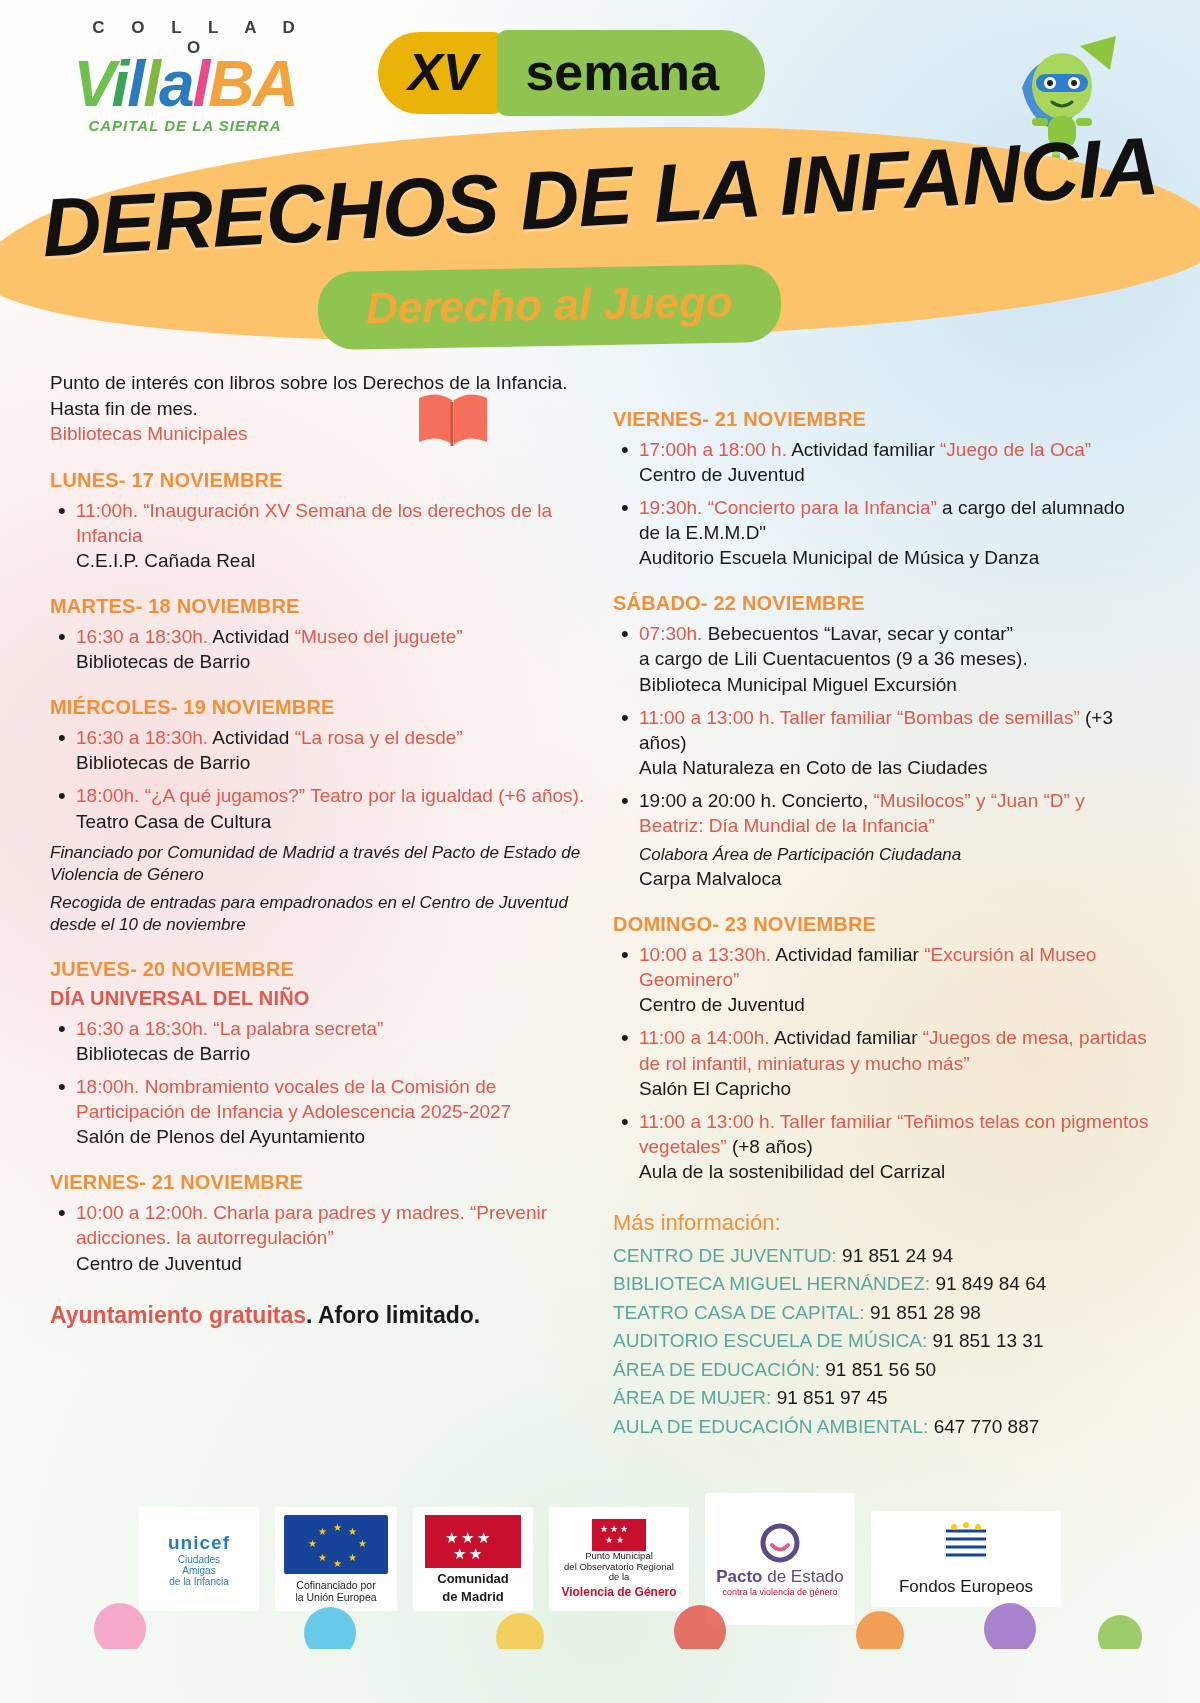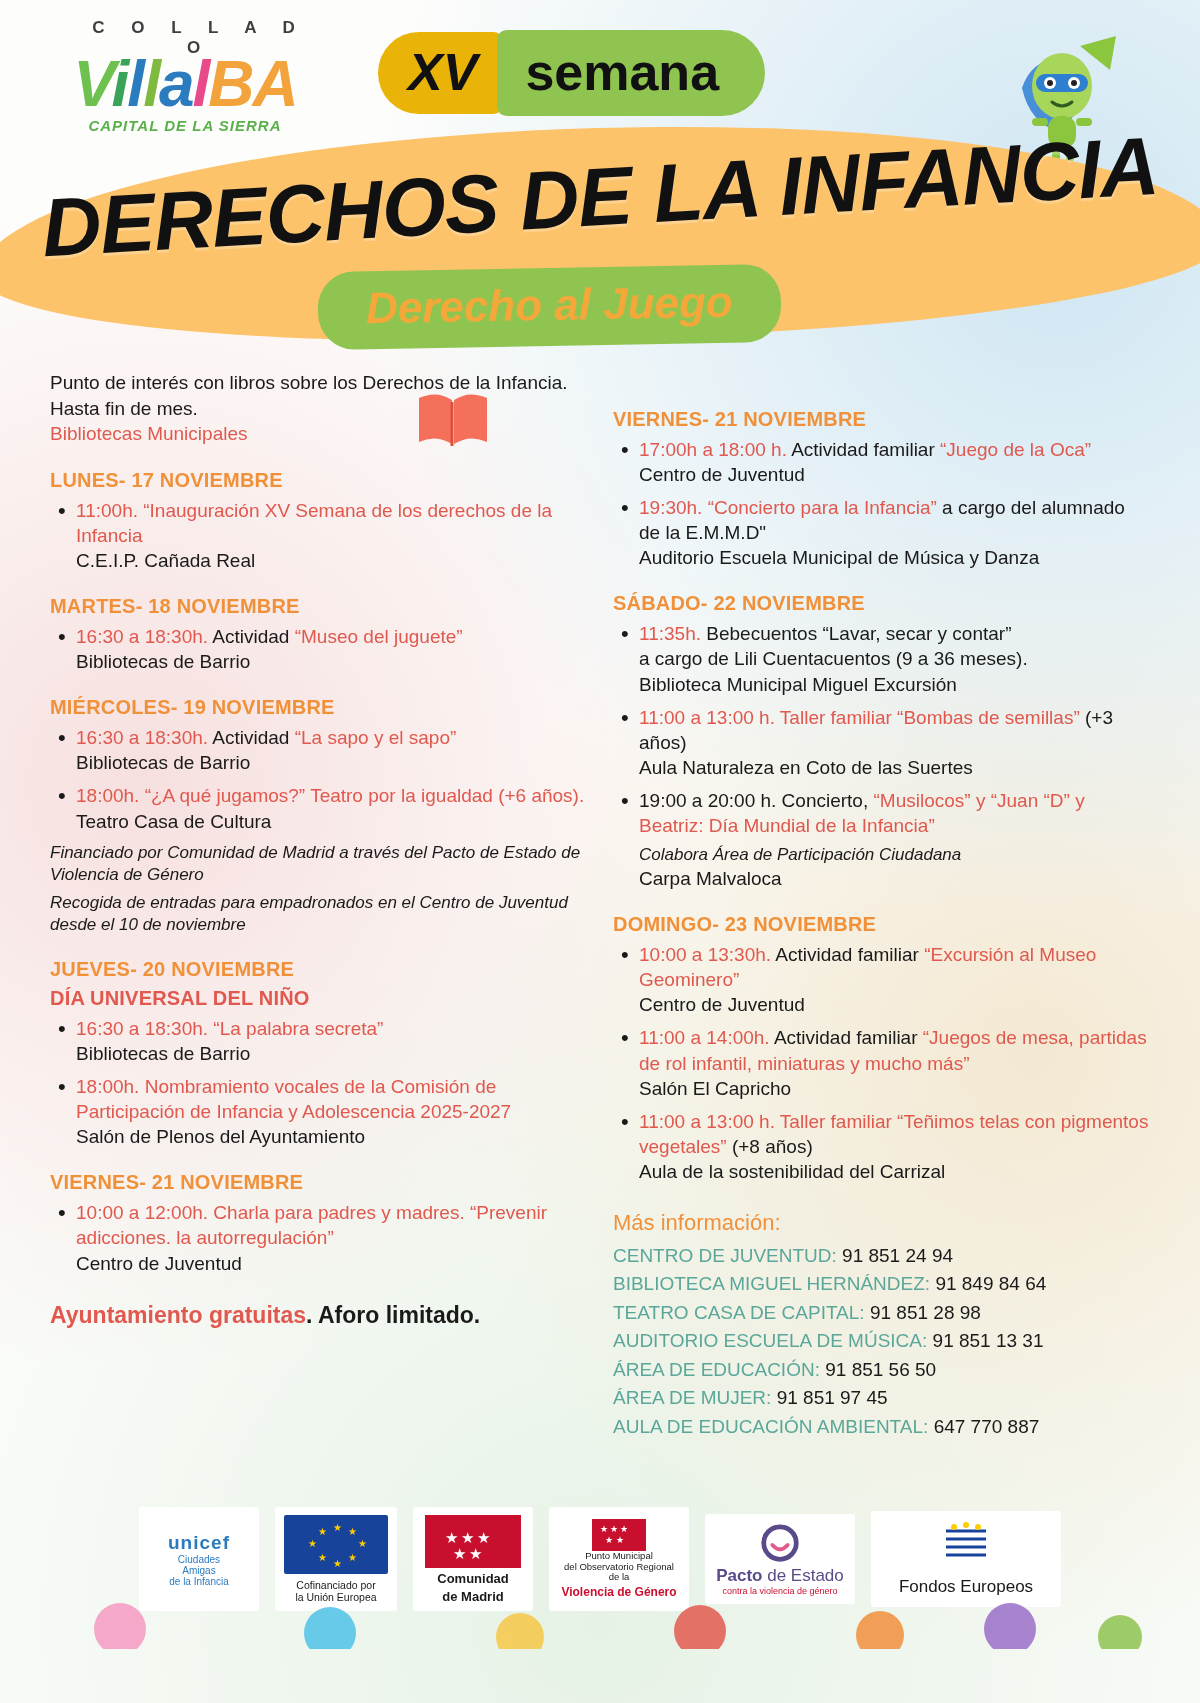--- a/index.html
+++ b/index.html
@@ -129,21 +129,21 @@
   .lg-unicef .uni{font-size:19px;font-weight:700;letter-spacing:1px;}
   .lg-eu{width:122px;height:104px;font-size:10.5px;color:#1a1a1a;text-align:center;}
   .eu-flag{width:104px;height:64px;background:#17439b;position:relative;border-radius:2px;}
   .eu-star{position:absolute;color:#ffcc00;font-size:10px;line-height:10px;}
   .lg-cm{width:120px;height:104px;text-align:center;}
   .cm-flag{width:96px;height:58px;background:#c8102e;position:relative;}
   .cm-star{position:absolute;color:#fff;font-size:15px;}
   .lg-cm .cmtxt{font-size:13px;font-weight:800;margin-top:4px;line-height:1.05;}
   .lg-vg{width:140px;height:104px;text-align:center;font-size:9.5px;line-height:1.15;}
   .lg-vg .vgtitle{font-weight:800;color:#c8102e;font-size:12px;margin-top:3px;}
-  .lg-pacto{width:150px;height:90px;text-align:center;}
+  .lg-pacto{width:150px;height:132px;text-align:center;}
   .lg-pacto .pname{font-size:17px;color:#5b4a8a;}
   .lg-pacto .pname b{font-weight:800;}
   .lg-pacto .psub{font-size:9px;color:#c8102e;}
   .lg-fe{width:190px;height:96px;display:flex;align-items:center;gap:8px;}
   .lg-fe .fetxt{font-size:17px;color:#1a1a1a;}
   .hands{position:absolute;left:0;bottom:0;width:1200px;height:90px;overflow:hidden;}
 </style>
 </head>
 <body>
 
@@ -218,21 +218,21 @@
               <span class="hl">16:30 a 18:30h.</span><span> Actividad </span><span class="hl">“Museo del juguete”</span>
               <span class="plain">Bibliotecas de Barrio</span>
             </li>
           </ul>
         </div>
 
         <div>
           <div class="day">MIÉRCOLES- 19 NOVIEMBRE</div>
           <ul class="items">
             <li>
-              <span class="hl">16:30 a 18:30h.</span><span> Actividad </span><span class="hl">“La sapo y el sapo”</span>
+              <span class="hl">16:30 a 18:30h.</span><span> Actividad </span><span class="hl">“La rosa y el desde”</span>
               <span class="plain">Bibliotecas de Barrio</span>
             </li>
             <li>
               <span class="hl">18:00h. “¿A qué jugamos?” Teatro por la igualdad (+6 años).</span>
               <span class="plain">Teatro Casa de Cultura</span>
             </li>
           </ul>
           <div class="note">Financiado por Comunidad de Madrid a través del Pacto de Estado de Violencia de Género</div>
           <div class="note">Recogida de entradas para empadronados en el Centro de Juventud desde el 10 de noviembre</div>
         </div>
@@ -281,27 +281,27 @@
             <span class="hl">19:30h. “Concierto para la Infancia”</span><span> a cargo del alumnado de la E.M.M.D"</span>
             <span class="plain">Auditorio Escuela Municipal de Música y Danza</span>
           </li>
         </ul>
       </div>
 
       <div>
         <div class="day">SÁBADO- 22 NOVIEMBRE</div>
         <ul class="items">
           <li>
-            <span class="hl">11:35h.</span><span> Bebecuentos “Lavar, secar y contar”</span>
+            <span class="hl">07:30h.</span><span> Bebecuentos “Lavar, secar y contar”</span>
             <span class="plain">a cargo de Lili Cuentacuentos (9 a 36 meses).</span>
             <span class="plain">Biblioteca Municipal Miguel Excursión</span>
           </li>
           <li>
             <span class="hl">11:00 a 13:00 h. Taller familiar “Bombas de semillas”</span><span> (+3 años)</span>
-            <span class="plain">Aula Naturaleza en Coto de las Suertes</span>
+            <span class="plain">Aula Naturaleza en Coto de las Ciudades</span>
           </li>
           <li>
             <span>19:00 a 20:00 h. Concierto, </span><span class="hl">“Musilocos” y “Juan “D” y Beatriz: Día Mundial de la Infancia”</span>
             <span class="note plain">Colabora Área de Participación Ciudadana</span>
             <span class="plain">Carpa Malvaloca</span>
           </li>
         </ul>
       </div>
 
       <div>

